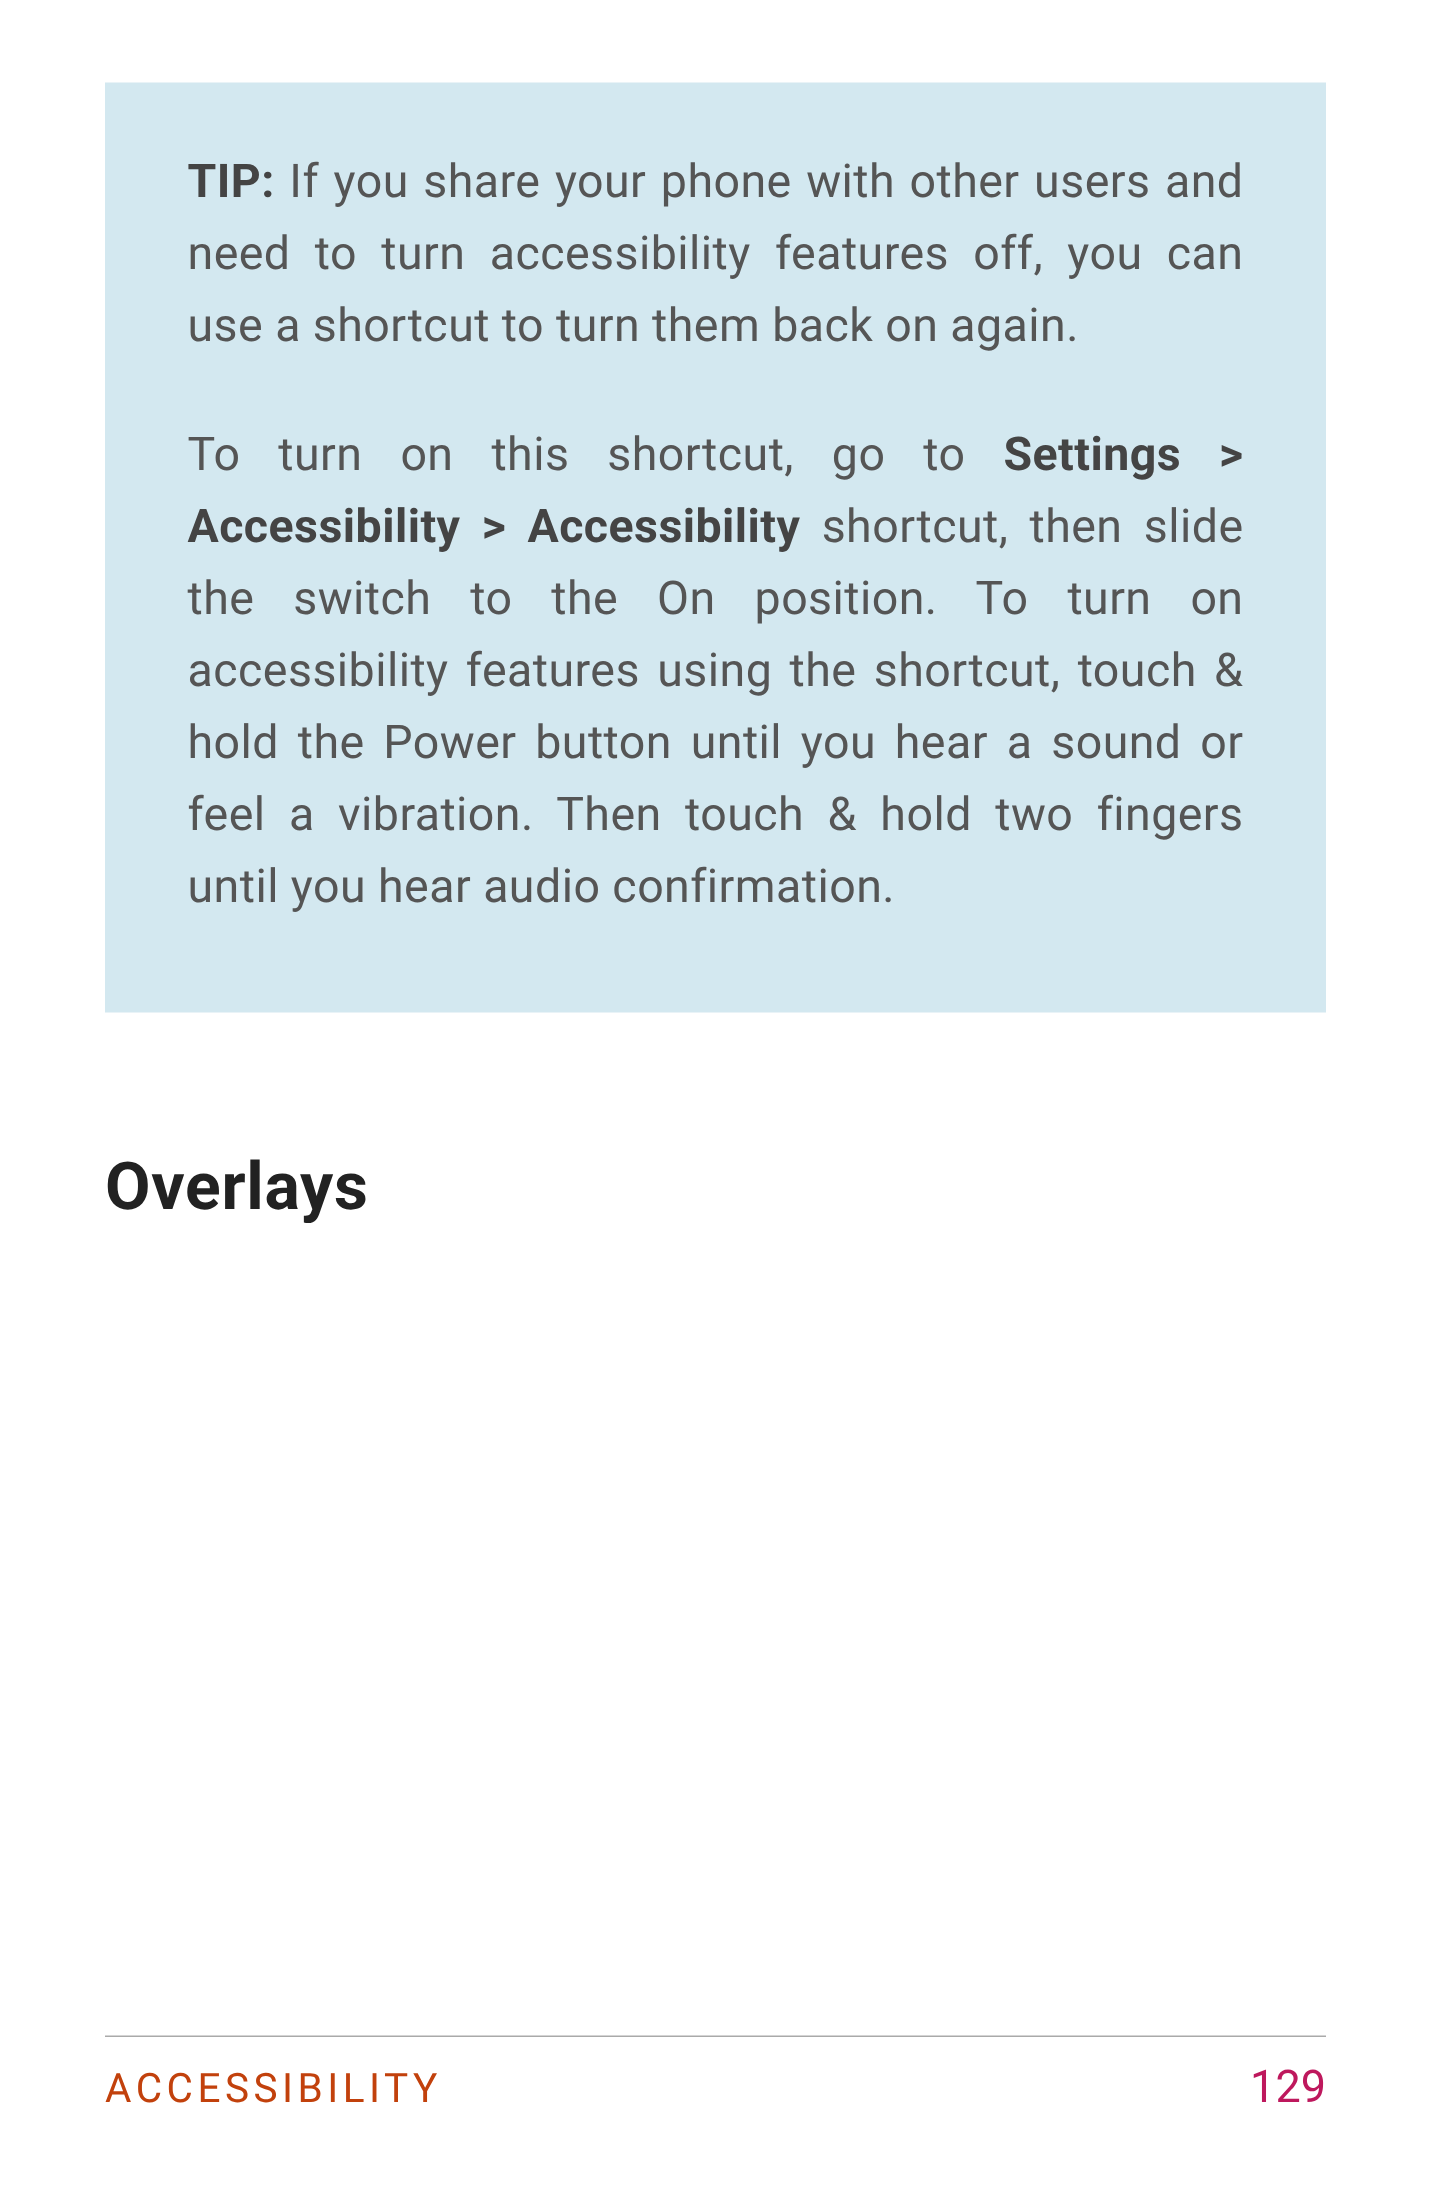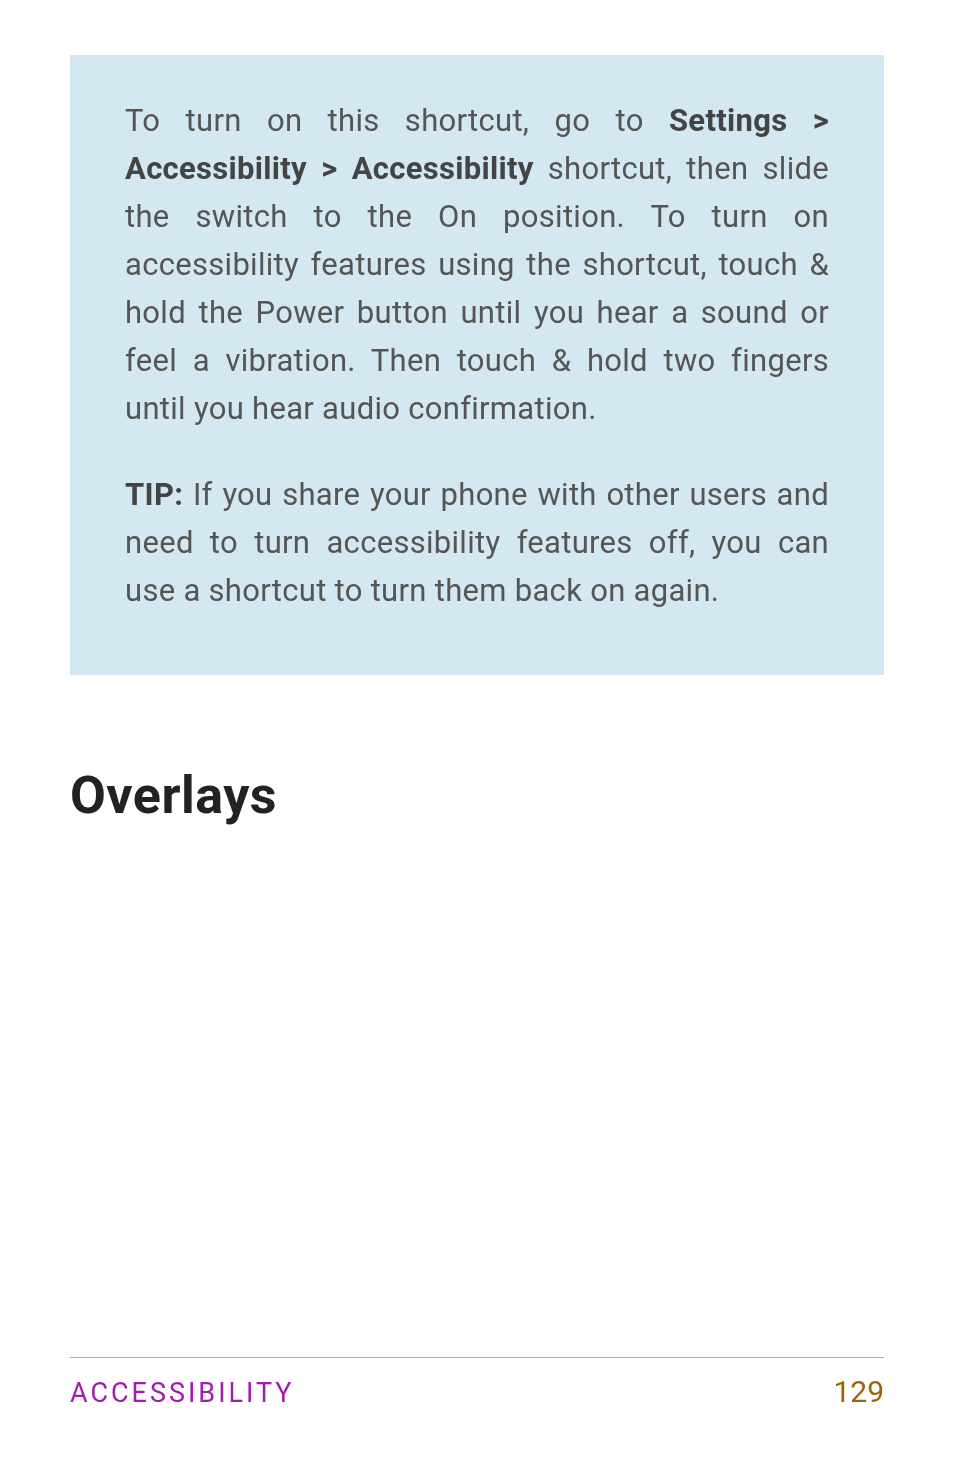--- a/index.html
+++ b/index.html
@@ -36,21 +36,21 @@
   }
   .tip-label {
     font-weight: 700;
     color: #444;
   }
   .bold-inline {
     font-weight: 700;
     color: #444;
   }
   .section-heading {
-    font-size: 52px;
+    font-size: 44px;
     font-weight: 700;
     color: #222;
     margin-bottom: 40px;
     letter-spacing: 0.5px;
   }
   .body-para {
     font-size: 31px;
     line-height: 1.55;
     text-align: justify;
     letter-spacing: 0.3px;
@@ -63,39 +63,39 @@
     bottom: 62px;
     border-top: 1px solid #aaa;
     padding-top: 16px;
     display: flex;
     justify-content: space-between;
     align-items: baseline;
   }
   .footer-label {
     font-size: 27px;
     letter-spacing: 3px;
-    color: #a21caf;
+    color: #c2410c;
     text-transform: uppercase;
   }
   .footer-page {
     font-size: 30px;
-    color: #a16207;
+    color: #be185d;
   }
 </style>
 </head>
 <body>
 
 <div class="page">
 
   <div class="tip-box">
     <p class="tip-para">
-      <span>To turn on this shortcut, go to </span><span class="bold-inline">Settings &gt; Accessibility &gt; Accessibility</span><span> shortcut, then slide the switch to the On position. To turn on accessibility features using the shortcut, touch &amp; hold the Power button until you hear a sound or feel a vibration. Then touch &amp; hold two fingers until you hear audio confirmation.</span>
+      <span class="tip-label">TIP:</span><span> If you share your phone with other users and need to turn accessibility features off, you can use a shortcut to turn them back on again.</span>
     </p>
     <p class="tip-para">
-      <span class="tip-label">TIP:</span><span> If you share your phone with other users and need to turn accessibility features off, you can use a shortcut to turn them back on again.</span>
+      <span>To turn on this shortcut, go to </span><span class="bold-inline">Settings &gt; Accessibility &gt; Accessibility</span><span> shortcut, then slide the switch to the On position. To turn on accessibility features using the shortcut, touch &amp; hold the Power button until you hear a sound or feel a vibration. Then touch &amp; hold two fingers until you hear audio confirmation.</span>
     </p>
   </div>
 
   <h2 class="section-heading">Overlays</h2>
 
 
   <div class="footer">
     <span class="footer-label">ACCESSIBILITY</span>
     <span class="footer-page">129</span>
   </div>

